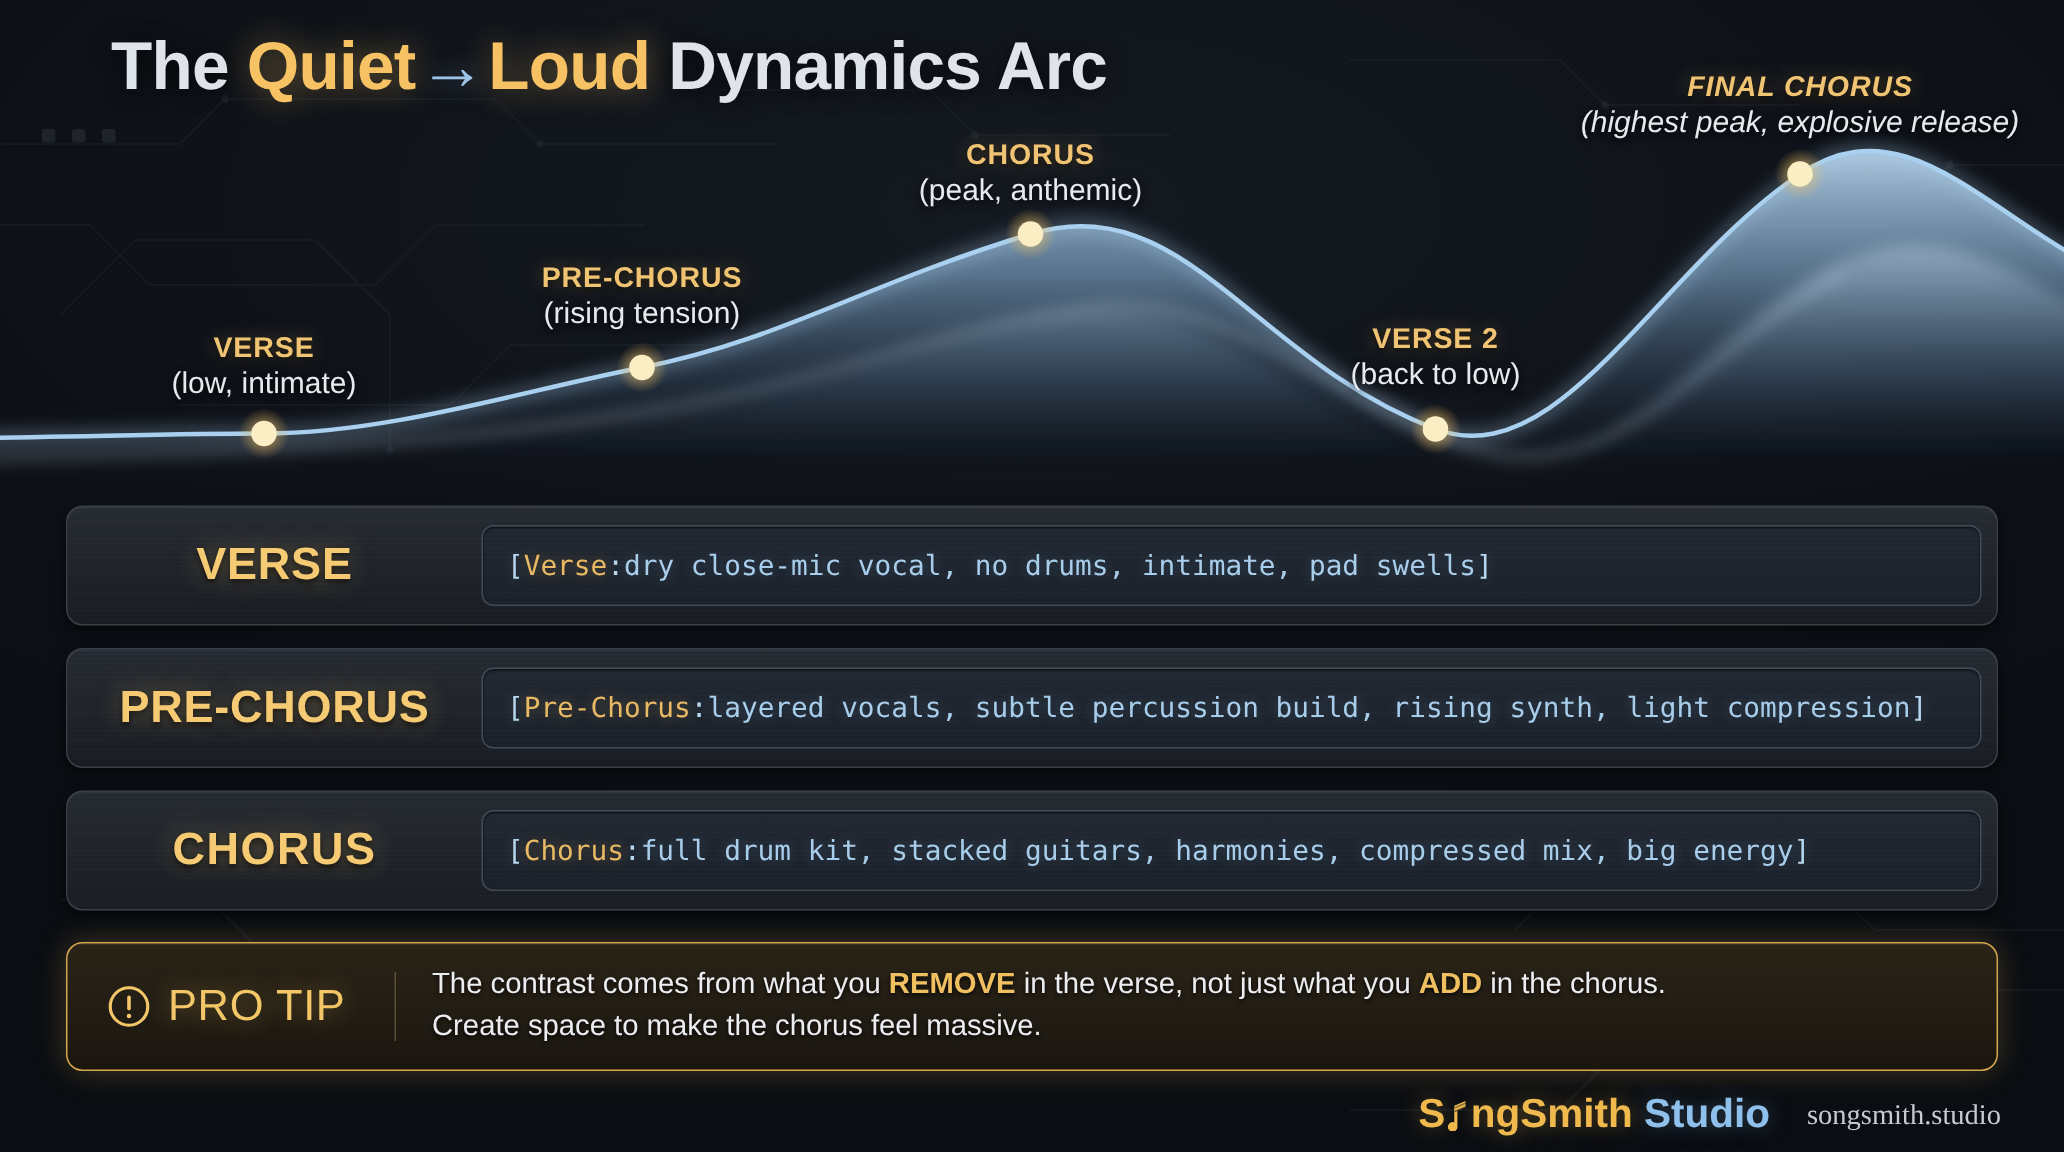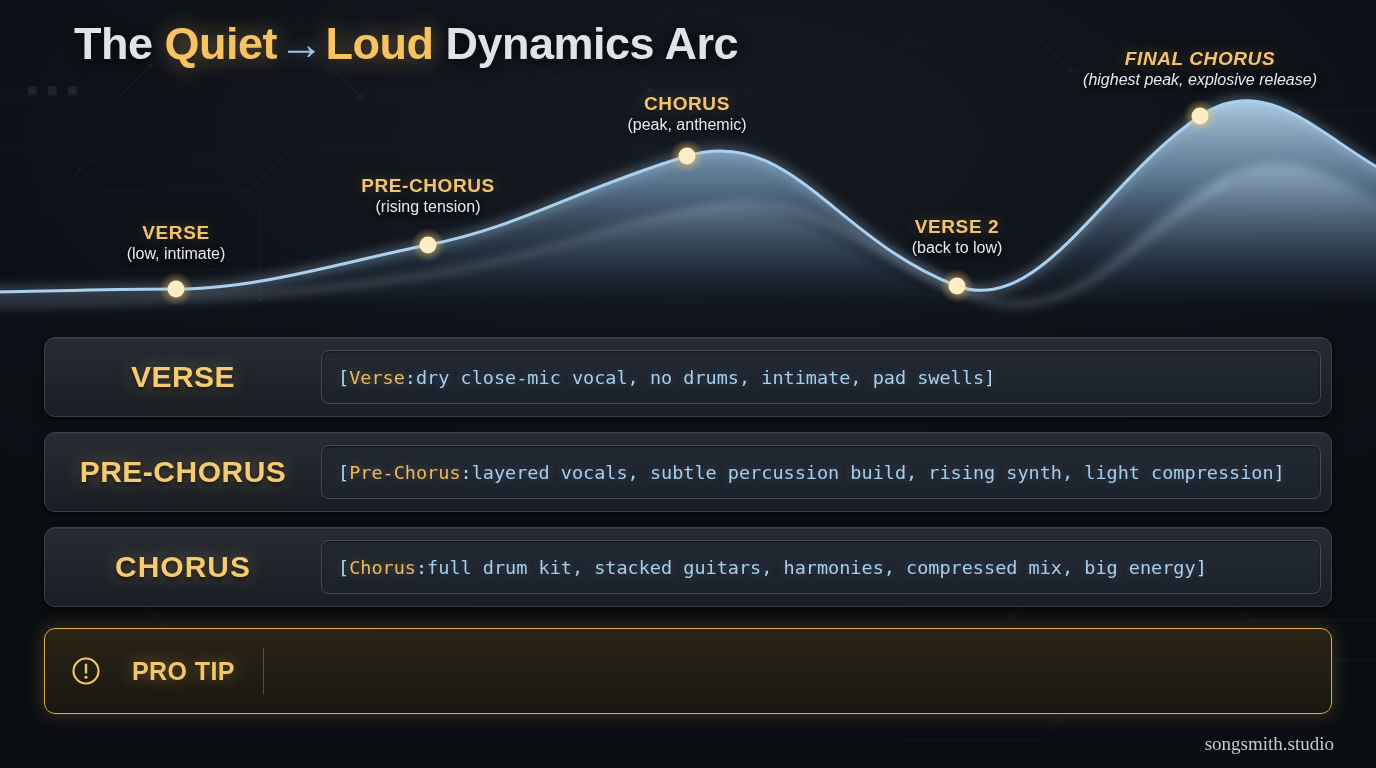--- a/index.html
+++ b/index.html
@@ -31,21 +31,21 @@
   .wavewrap svg{display:block;}
   
   .alabel{position:absolute;text-align:center;white-space:nowrap;
           transform:translateX(-50%);}
   .alabel .ttl{
     font-size:19px;font-weight:bold;color:#f0c473;letter-spacing:.6px;
     text-shadow:0 0 12px rgba(240,196,115,.35),0 2px 5px rgba(0,0,0,.9);
     line-height:1.15;
   }
   .alabel .sub{
-    font-size:16px;color:#e6e9ee;line-height:1.25;
+    font-size:20px;color:#e6e9ee;line-height:1.25;
     text-shadow:0 2px 6px rgba(0,0,0,.95);
   }
   
   .rows{position:absolute;left:44px;top:337px;width:1288px;}
   .row{
     display:flex;align-items:center;height:78px;margin-bottom:15px;
     border-radius:11px;
     background:linear-gradient(180deg,#262b33 0%,#20242b 45%,#191d23 100%);
     border:1px solid #3a4049;
     box-shadow:inset 0 1px 0 rgba(255,255,255,.055), 0 3px 9px rgba(0,0,0,.55);
@@ -76,22 +76,22 @@
   .protip{
     position:absolute;left:44px;top:628px;width:1286px;height:84px;
     display:flex;align-items:center;border-radius:11px;
     background:linear-gradient(180deg,#2a2317 0%,#221d14 55%,#1a160f 100%);
     border:1.5px solid #d8a94e;
     box-shadow:0 0 20px rgba(216,169,78,.28), inset 0 1px 0 rgba(255,255,255,.05);
   }
   .tipbadge{display:flex;align-items:center;gap:11px;padding-left:26px;
             width:192px;flex:0 0 192px;}
   .tipbadge .ico{width:30px;height:30px;flex:0 0 30px;}
-  .tipbadge .txt{font-size:25px;font-weight:bold;color:#f3c668;letter-spacing:.4px;
-                 text-shadow:0 0 16px rgba(243,198,104,.4);margin-left:20px;}
+  .tipbadge .txt{font-size:29px;font-weight:normal;color:#f3c668;letter-spacing:.4px;
+                 text-shadow:0 0 16px rgba(243,198,104,.4);}
   .tipdiv{width:1px;height:46px;background:rgba(200,170,110,.35);}
   .tiptext{padding-left:24px;font-size:19.5px;color:#ecedf0;line-height:1.42;
            text-shadow:0 1px 3px rgba(0,0,0,.8);}
   .tiptext b{color:#f0c060;font-weight:bold;}
   
   .brand{position:absolute;right:196px;top:727px;font-size:27px;font-weight:bold;
          white-space:nowrap;}
   .brand .s1{color:#f0b94e;text-shadow:0 0 14px rgba(240,185,78,.4);}
   .brand .s2{color:#8fc0ec;text-shadow:0 0 14px rgba(143,192,236,.35);}
   .brand .note{display:inline-block;width:17px;height:20px;vertical-align:-3px;}
@@ -285,18 +285,24 @@
         <svg width="30" height="30" viewBox="0 0 30 30">
           <circle cx="15" cy="15" r="12.5" fill="none" stroke="#f3c668" stroke-width="2.1"></circle>
           <rect x="13.8" y="7.6" width="2.4" height="10" rx="1.2" fill="#f3c668"></rect>
           <circle cx="15" cy="21.3" r="1.5" fill="#f3c668"></circle>
         </svg>
       </span>
       <span class="txt">PRO TIP</span>
     </div>
     <div class="tipdiv"></div>
     <div class="tiptext">
+      <div><span>The contrast comes from what you </span><b>REMOVE</b><span> in the verse, not just what you </span><b>ADD</b><span> in the chorus.</span></div>
+      <div>Create space to make the chorus feel massive.</div>
     </div>
   </div>
 
+  <div class="brand"><span class="s1">S</span><span class="note"><svg width="17" height="22" viewBox="0 0 17 22">
+          <path d="M13 2 L5.5 5.2 L5.5 16.2 A3.2 3.2 0 1 0 7.6 18.6 L7.6 8.4 L13 6.1 Z" fill="#f0b94e"></path>
+          <path d="M5.8 6.6 L13.2 3.4 M5.8 9.0 L13.2 5.8" stroke="#1a1d24" stroke-width="1" opacity=".55"></path>
+        </svg></span><span class="s1">ngSmith</span> <span class="s2">Studio</span></div>
   <div class="domain">songsmith.studio</div>
 
 </div>
 
 </body></html>

